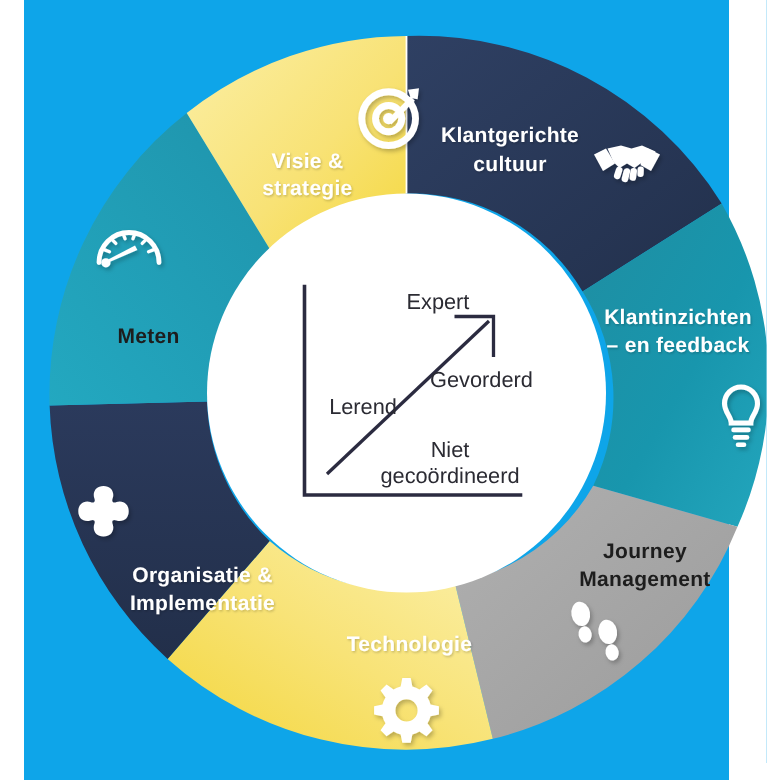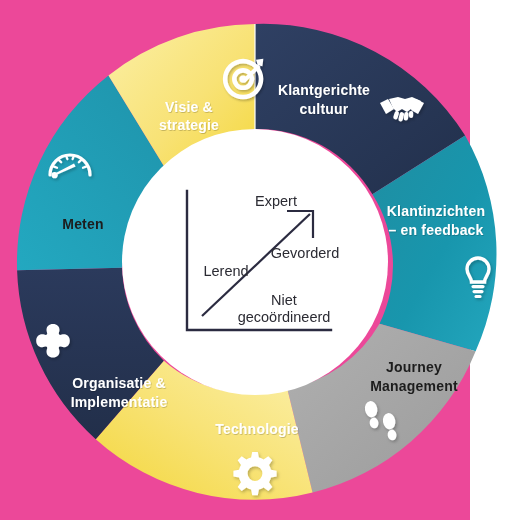--- a/index.html
+++ b/index.html
@@ -10,21 +10,22 @@
   body {
     width: 511px;
     height: 520px;
     font-family: "Liberation Sans", sans-serif;
     overflow: hidden;
   }
   #diagram-root {
     position: relative;
     width: 470px;
     height: 520px;
-    background: #ec4899;
+    background: #0ea5e9;
+    margin-left: 16px;
   }
   #wheel-svg {
     position: absolute;
     left: 0;
     top: 0;
     width: 511px;
     height: 520px;
     display: block;
   }
   .seg-label {

